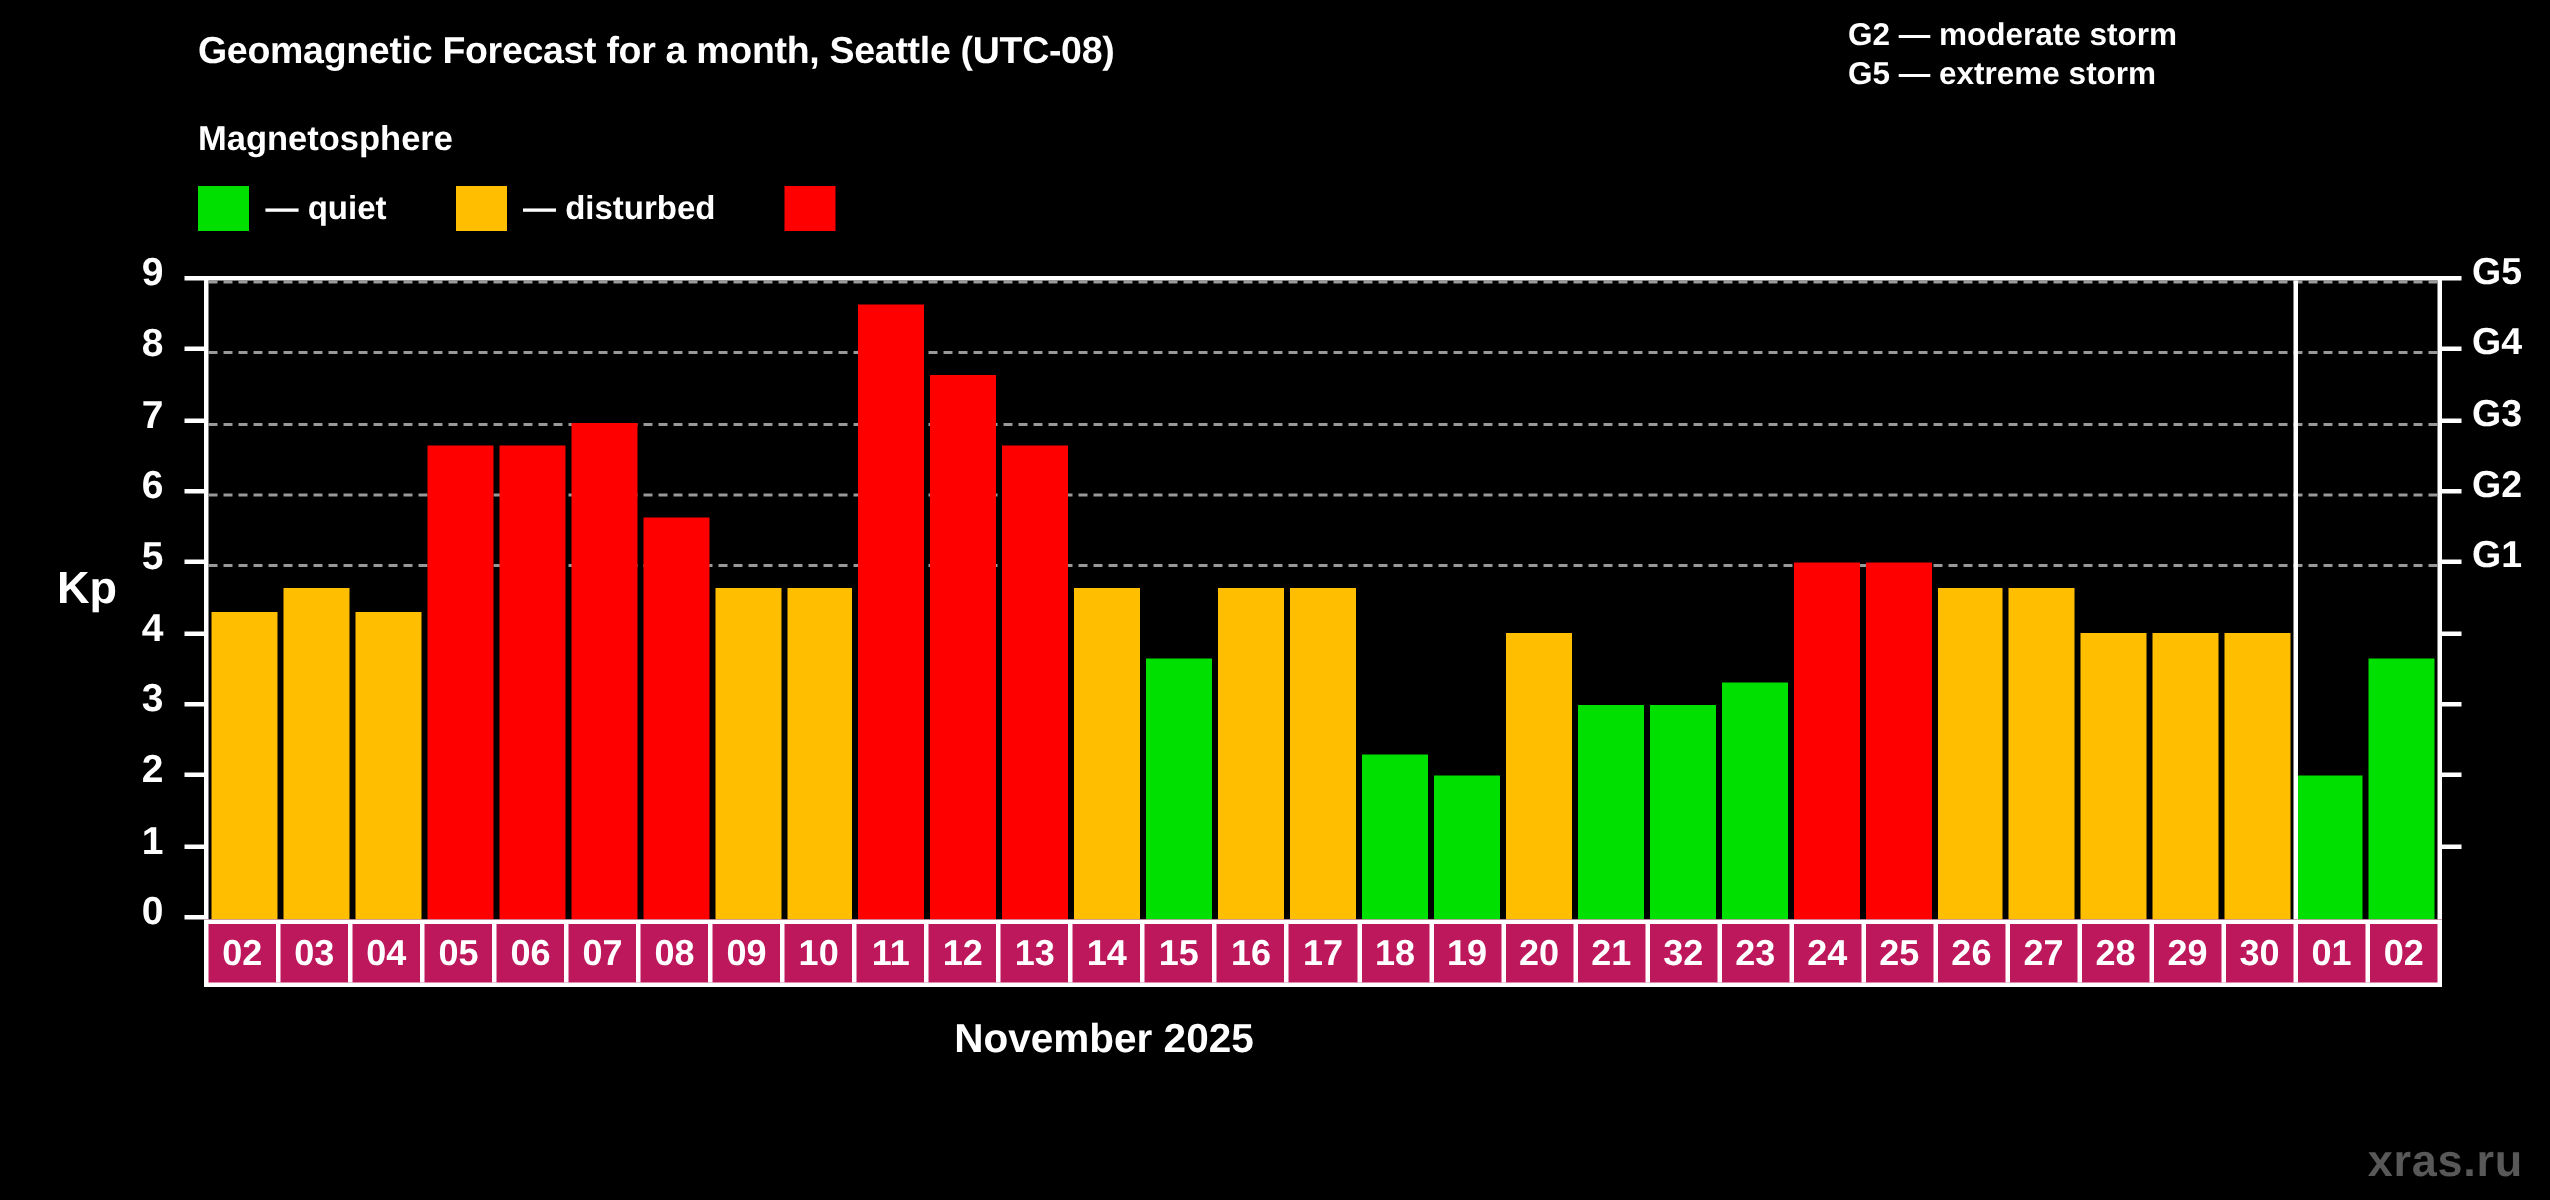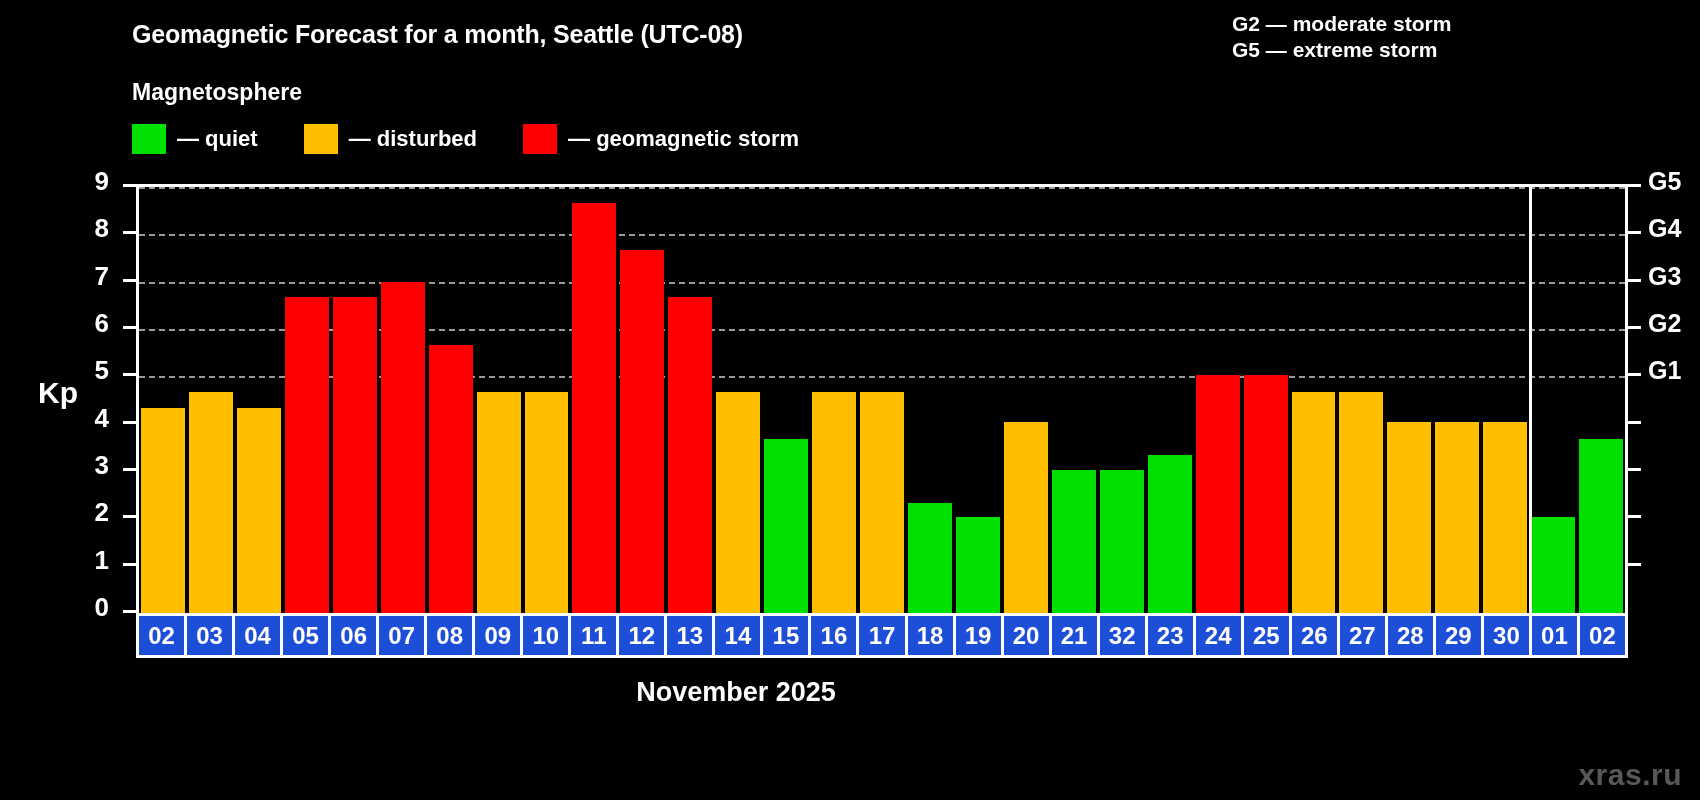--- a/index.html
+++ b/index.html
@@ -64,21 +64,21 @@
 
   
   #divider{
     position:absolute;top:0;bottom:0;width:3px;background:#fff;
   }
 
   
   #daystrip{
     position:absolute;left:136px;top:613px;width:1492px;height:45px;
     display:flex;box-sizing:border-box;
-    border:3px solid #fff;background:#1d4ed8;
+    border:3px solid #fff;background:#be185d;
   }
   .daycell{
     flex:1 1 0;position:relative;display:flex;align-items:center;justify-content:center;
     border-right:3px solid #fff;box-sizing:border-box;
   }
   .daycell:last-child{border-right:none;}
   .daytext{font-size:24px;font-weight:bold;color:#fff;line-height:1;}
 
   #monthlabel{
     position:absolute;left:0;right:0;top:677px;text-align:center;
@@ -103,21 +103,20 @@
     <span class="lg-text">— quiet</span>
   </div>
   <div class="lg-gap-a"></div>
   <div class="lg-item">
     <span class="lg-swatch" style="background: rgb(255, 191, 0);"></span>
     <span class="lg-text">— disturbed</span>
   </div>
   <div class="lg-gap-b"></div>
   <div class="lg-item">
     <span class="lg-swatch" style="background: rgb(255, 0, 0);"></span>
-    <span class="lg-text">— geomagnetic storm</span>
   </div>
 </div>
 
 <div id="gscale">
     <div class="g-line">G2 — moderate storm</div>
     <div class="g-line">G5 — extreme storm</div>
   </div>
 
 <div id="kplabel">Kp</div>
 

